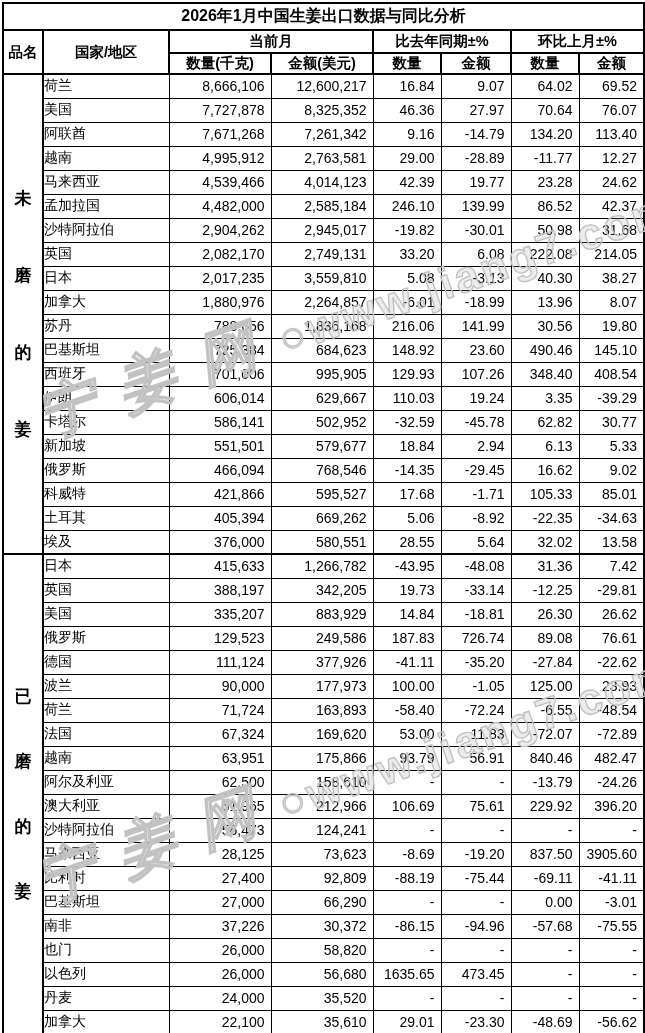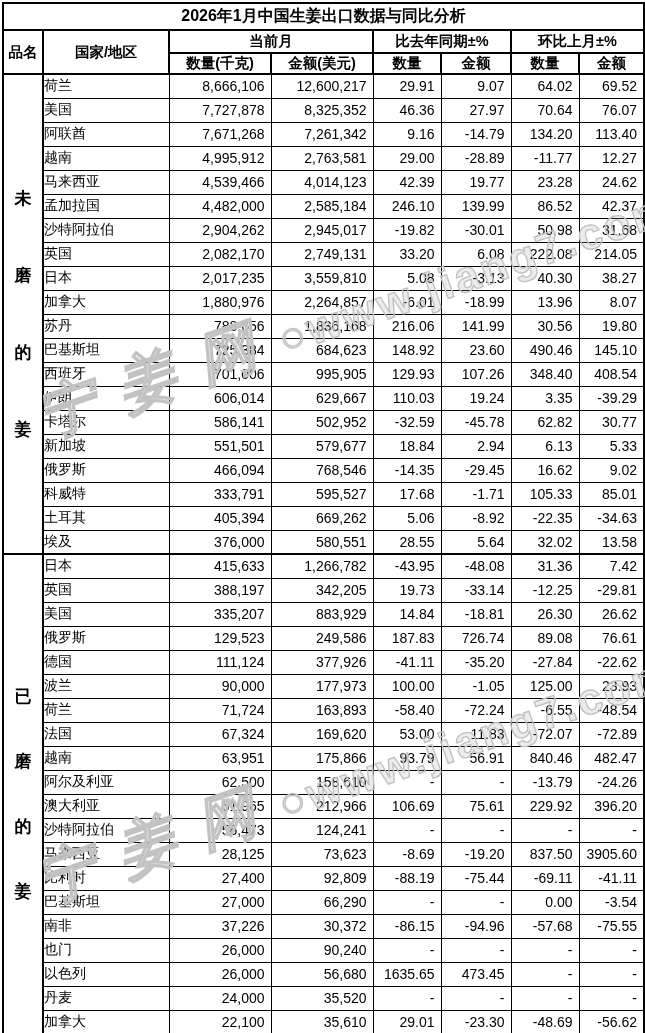--- a/index.html
+++ b/index.html
@@ -121,21 +121,21 @@
           <div class="vert">
             <span>未</span>
             <span>磨</span>
             <span>的</span>
             <span>姜</span>
           </div>
         </td>
         <td class="country-cell">荷兰</td>
         <td class="num-cell">8,666,106</td>
         <td class="num-cell">12,600,217</td>
-        <td class="num-cell">29.91</td>
+        <td class="num-cell">16.84</td>
         <td class="num-cell">9.07</td>
         <td class="num-cell">64.02</td>
         <td class="num-cell">69.52</td>
       </tr>
       <tr>
         <td class="country-cell">美国</td>
         <td class="num-cell">7,727,878</td>
         <td class="num-cell">8,325,352</td>
         <td class="num-cell">46.36</td>
         <td class="num-cell">27.97</td>
@@ -272,21 +272,21 @@
         <td class="country-cell">俄罗斯</td>
         <td class="num-cell">466,094</td>
         <td class="num-cell">768,546</td>
         <td class="num-cell">-14.35</td>
         <td class="num-cell">-29.45</td>
         <td class="num-cell">16.62</td>
         <td class="num-cell">9.02</td>
       </tr>
       <tr>
         <td class="country-cell">科威特</td>
-        <td class="num-cell">333,791</td>
+        <td class="num-cell">421,866</td>
         <td class="num-cell">595,527</td>
         <td class="num-cell">17.68</td>
         <td class="num-cell">-1.71</td>
         <td class="num-cell">105.33</td>
         <td class="num-cell">85.01</td>
       </tr>
       <tr>
         <td class="country-cell">土耳其</td>
         <td class="num-cell">405,394</td>
         <td class="num-cell">669,262</td>
@@ -438,35 +438,35 @@
         <td class="num-cell">-69.11</td>
         <td class="num-cell">-41.11</td>
       </tr>
       <tr>
         <td class="country-cell">巴基斯坦</td>
         <td class="num-cell">27,000</td>
         <td class="num-cell">66,290</td>
         <td class="num-cell">-</td>
         <td class="num-cell">-</td>
         <td class="num-cell">0.00</td>
-        <td class="num-cell">-3.54</td>
+        <td class="num-cell">-3.01</td>
       </tr>
       <tr>
         <td class="country-cell">南非</td>
         <td class="num-cell">37,226</td>
         <td class="num-cell">30,372</td>
         <td class="num-cell">-86.15</td>
         <td class="num-cell">-94.96</td>
         <td class="num-cell">-57.68</td>
         <td class="num-cell">-75.55</td>
       </tr>
       <tr>
         <td class="country-cell">也门</td>
         <td class="num-cell">26,000</td>
-        <td class="num-cell">90,240</td>
+        <td class="num-cell">58,820</td>
         <td class="num-cell">-</td>
         <td class="num-cell">-</td>
         <td class="num-cell">-</td>
         <td class="num-cell">-</td>
       </tr>
       <tr>
         <td class="country-cell">以色列</td>
         <td class="num-cell">26,000</td>
         <td class="num-cell">56,680</td>
         <td class="num-cell">1635.65</td>

